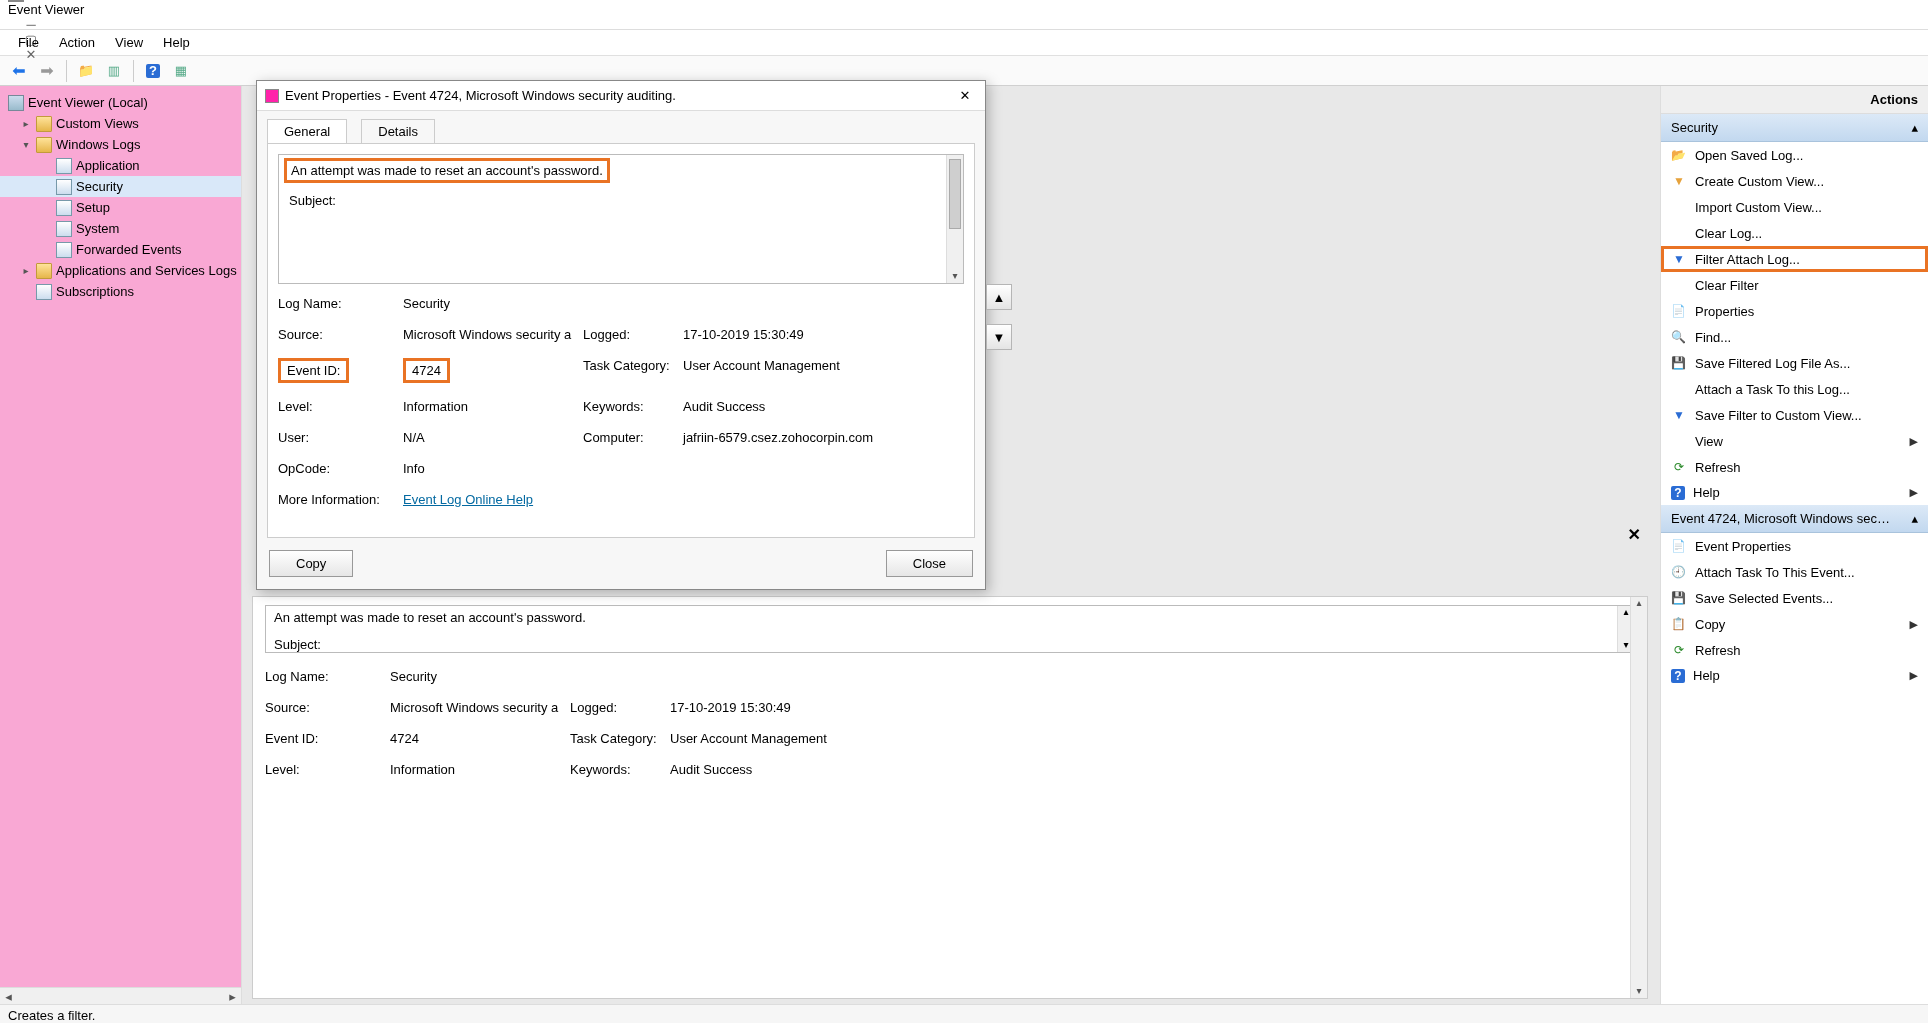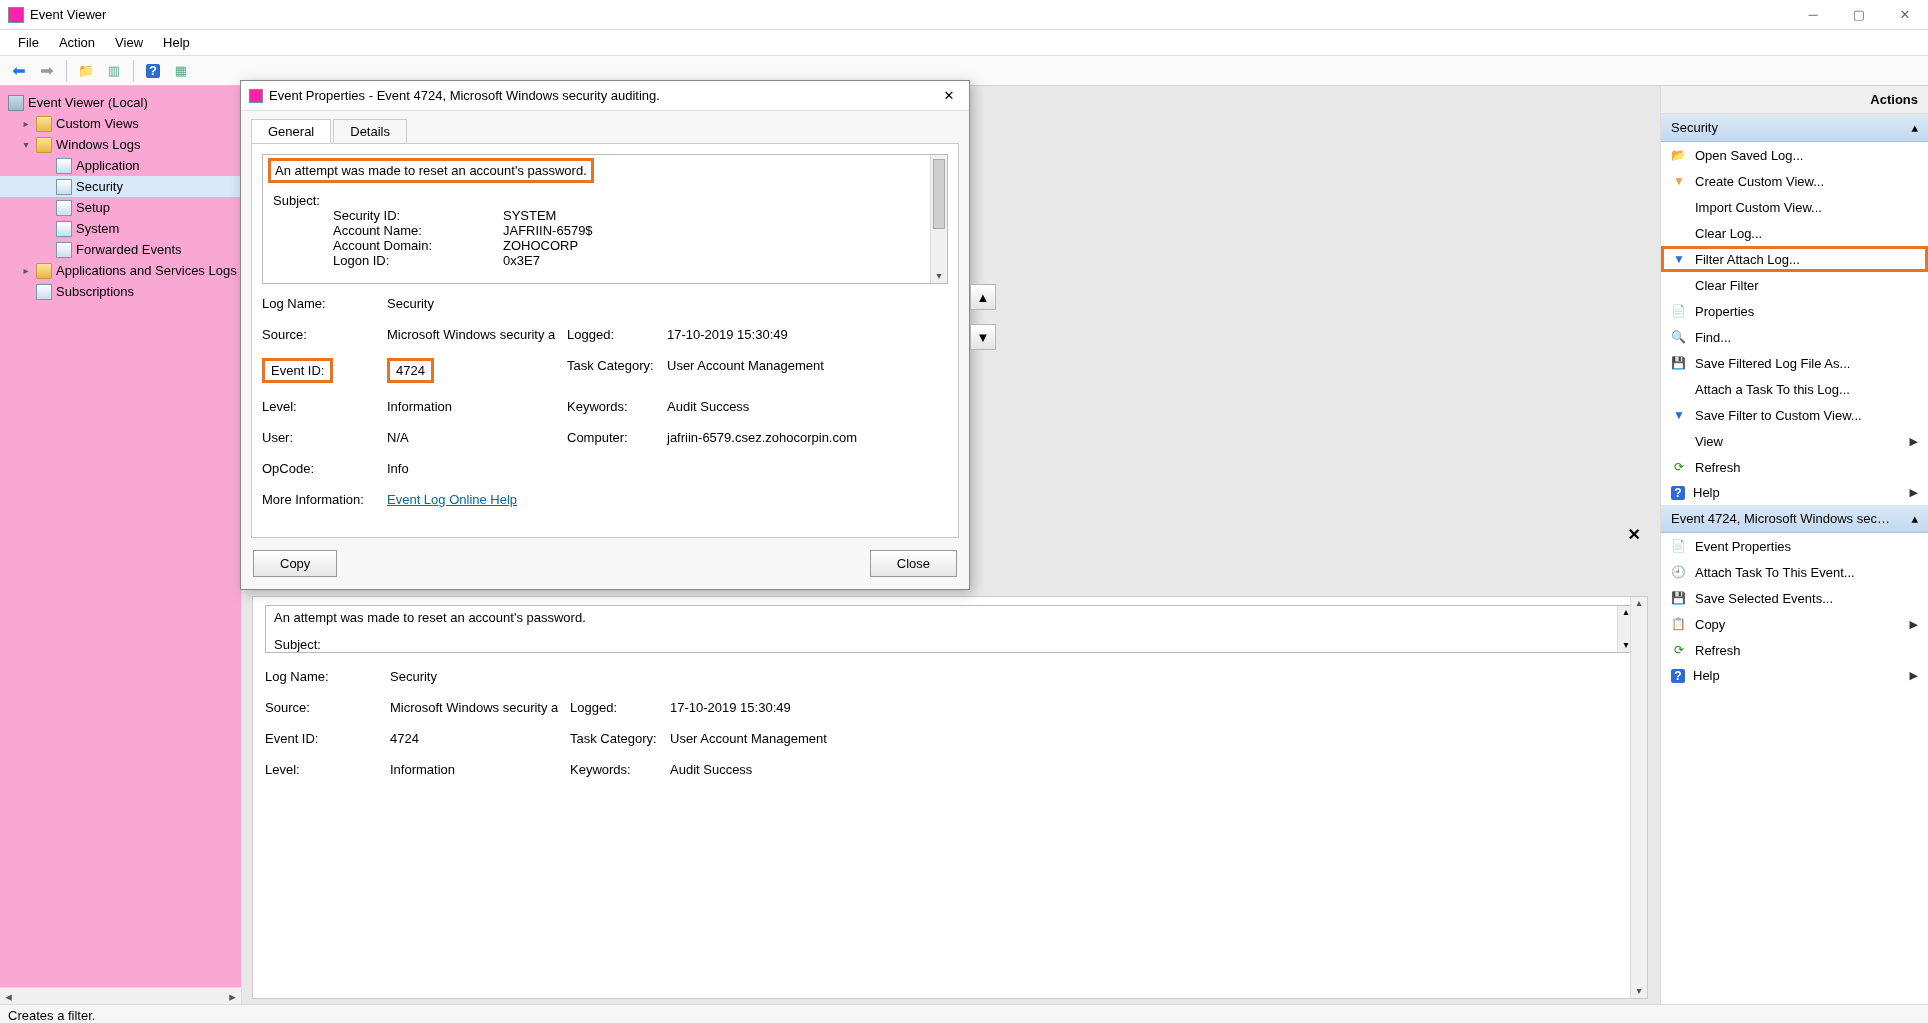--- a/index.html
+++ b/index.html
@@ -1,19 +1,19 @@
 <!DOCTYPE html>
 <html><head>
 <meta charset="utf-8">
 <style>
 * { box-sizing: border-box; margin: 0; padding: 0; font-family: "Segoe UI", Tahoma, sans-serif; font-size: 13px; }
 body { background: #f0f0f0; width: 1928px; height: 1023px; overflow: hidden; position: relative; }
 
 
-.titlebar { height: 30px; background: #fff; display: flex; align-items: center; padding-left: 8px; border-bottom: 1px solid #ddd; }
+.titlebar { height: 30px; background: #fff; display: flex; padding-left: 8px; border-bottom: 1px solid #ddd; flex-direction: column; }
 .titlebar .app-icon { width: 16px; height: 16px; background: #f2a; border: 1px solid #888; display: inline-block; margin-right: 6px; }
 .titlebar .title { flex: 1; font-size: 13px; }
 .titlebar .winbtn { width: 46px; height: 30px; display: flex; align-items: center; justify-content: center; color: #666; cursor: pointer; }
 
 
 .menubar { height: 26px; background: #fff; display: flex; align-items: center; padding-left: 8px; border-bottom: 1px solid #e0e0e0; }
 .menubar .menu-item { padding: 4px 10px; cursor: pointer; }
 
 
 .toolbar { height: 30px; background: #fafafa; display: flex; align-items: center; padding-left: 6px; border-bottom: 1px solid #d0d0d0; gap: 2px; }
@@ -44,25 +44,25 @@
 .actions-group-head { background: linear-gradient(#dce9f7,#c2d8ef); padding: 6px 10px; display:flex; align-items:center; justify-content:space-between; border-bottom:1px solid #a9c3dc; }
 .action-row { display:flex; align-items:center; padding: 5px 10px; cursor:pointer; gap:8px; }
 .action-row .aicon { width:16px; height:16px; display:inline-flex; align-items:center; justify-content:center; font-size:12px;}
 .action-row .chev { margin-left:auto; color:#333; font-size:11px; }
 .highlight-orange { outline: 3px solid #e97324; outline-offset: -3px; }
 
 
 .statusbar { height: 22px; background: #f6f6f6; border-top: 1px solid #ddd; padding: 3px 8px; font-size: 12px; }
 
 
-.dialog { position: absolute; left: 240px; top: 80px; width: 730px; height: 510px; background: #f7f7f7; border: 1px solid #888; box-shadow: 3px 3px 12px rgba(0,0,0,0.25); display:flex; flex-direction:column; }
+.dialog { position: absolute; left: 256px; top: 80px; width: 730px; height: 510px; background: #f7f7f7; border: 1px solid #888; box-shadow: 3px 3px 12px rgba(0,0,0,0.25); display:flex; flex-direction:column; }
 .dlg-title { display:flex; align-items:center; height: 30px; padding: 0 8px; background:#fff; border-bottom:1px solid #ddd; }
 .dlg-title .t { flex:1; }
 .dlg-title .x { width:24px; height:24px; display:flex;align-items:center;justify-content:center; cursor:pointer; }
-.dlg-tabs { display:flex; gap:2px; padding: 8px 10px 0 10px; }
+.dlg-tabs { display:flex; gap:14px; padding: 8px 10px 0 10px; }
 .dlg-tab { padding: 4px 16px; background:#f7f7f7; border:1px solid #ccc; border-bottom:none; cursor:pointer; }
 .dlg-tab.active { background:#fff; }
 .dlg-body { margin: 0 10px 8px 10px; flex:1; background:#fff; border:1px solid #ccc; padding:10px; position:relative; }
 .desc-box { border:1px solid #bbb; height:130px; padding:6px 10px; position:relative; overflow:hidden; }
 .desc-box .sb { position:absolute; right:0; top:0; bottom:0; width:17px; background:#f0f0f0; border-left:1px solid #ddd; }
 .desc-box .sb .thumb { position:absolute; top:4px; right:2px; width:12px; height:70px; background:#cfcfcf; border:1px solid #aaa; }
 .desc-box .sb .darr { position:absolute; bottom:2px; left:0; right:0; text-align:center; font-size:10px; color:#555; }
 .kv-grid { display:grid; grid-template-columns: 125px 180px 100px 200px; row-gap:16px; margin-top:12px; }
 .kv-grid .lbl { }
 .nav-btn { width:26px; height:26px; border:1px solid #b5b5b5; background:linear-gradient(#fff,#e4e4e4); display:flex;align-items:center;justify-content:center; cursor:pointer; position:absolute; }
@@ -318,30 +318,20 @@
   </div>
   <div class="dlg-tabs">
     <div class="dlg-tab active">General</div>
     <div class="dlg-tab">Details</div>
   </div>
   <div class="dlg-body">
     <div class="desc-box">
       <span class="hl-box" style="margin-left:-5px;margin-top:-3px;"><span>An attempt was made to reset an account's password.</span></span>
       <div style="height:10px;"></div>
       <div>Subject:</div>
-      <div style="display:grid;grid-template-columns:170px 200px;margin-left:60px;">
-        <div>Security ID:</div>
-        <div>SYSTEM</div>
-        <div>Account Name:</div>
-        <div>JAFRIIN-6579$</div>
-        <div>Account Domain:</div>
-        <div>ZOHOCORP</div>
-        <div>Logon ID:</div>
-        <div>0x3E7</div>
-      </div>
       <div class="sb">
         <div class="thumb"></div>
         <div class="darr">▾</div>
       </div>
     </div>
 
     <div class="kv-grid">
       <div class="lbl">Log Name:</div>
       <div>Security</div>
       <div></div>

